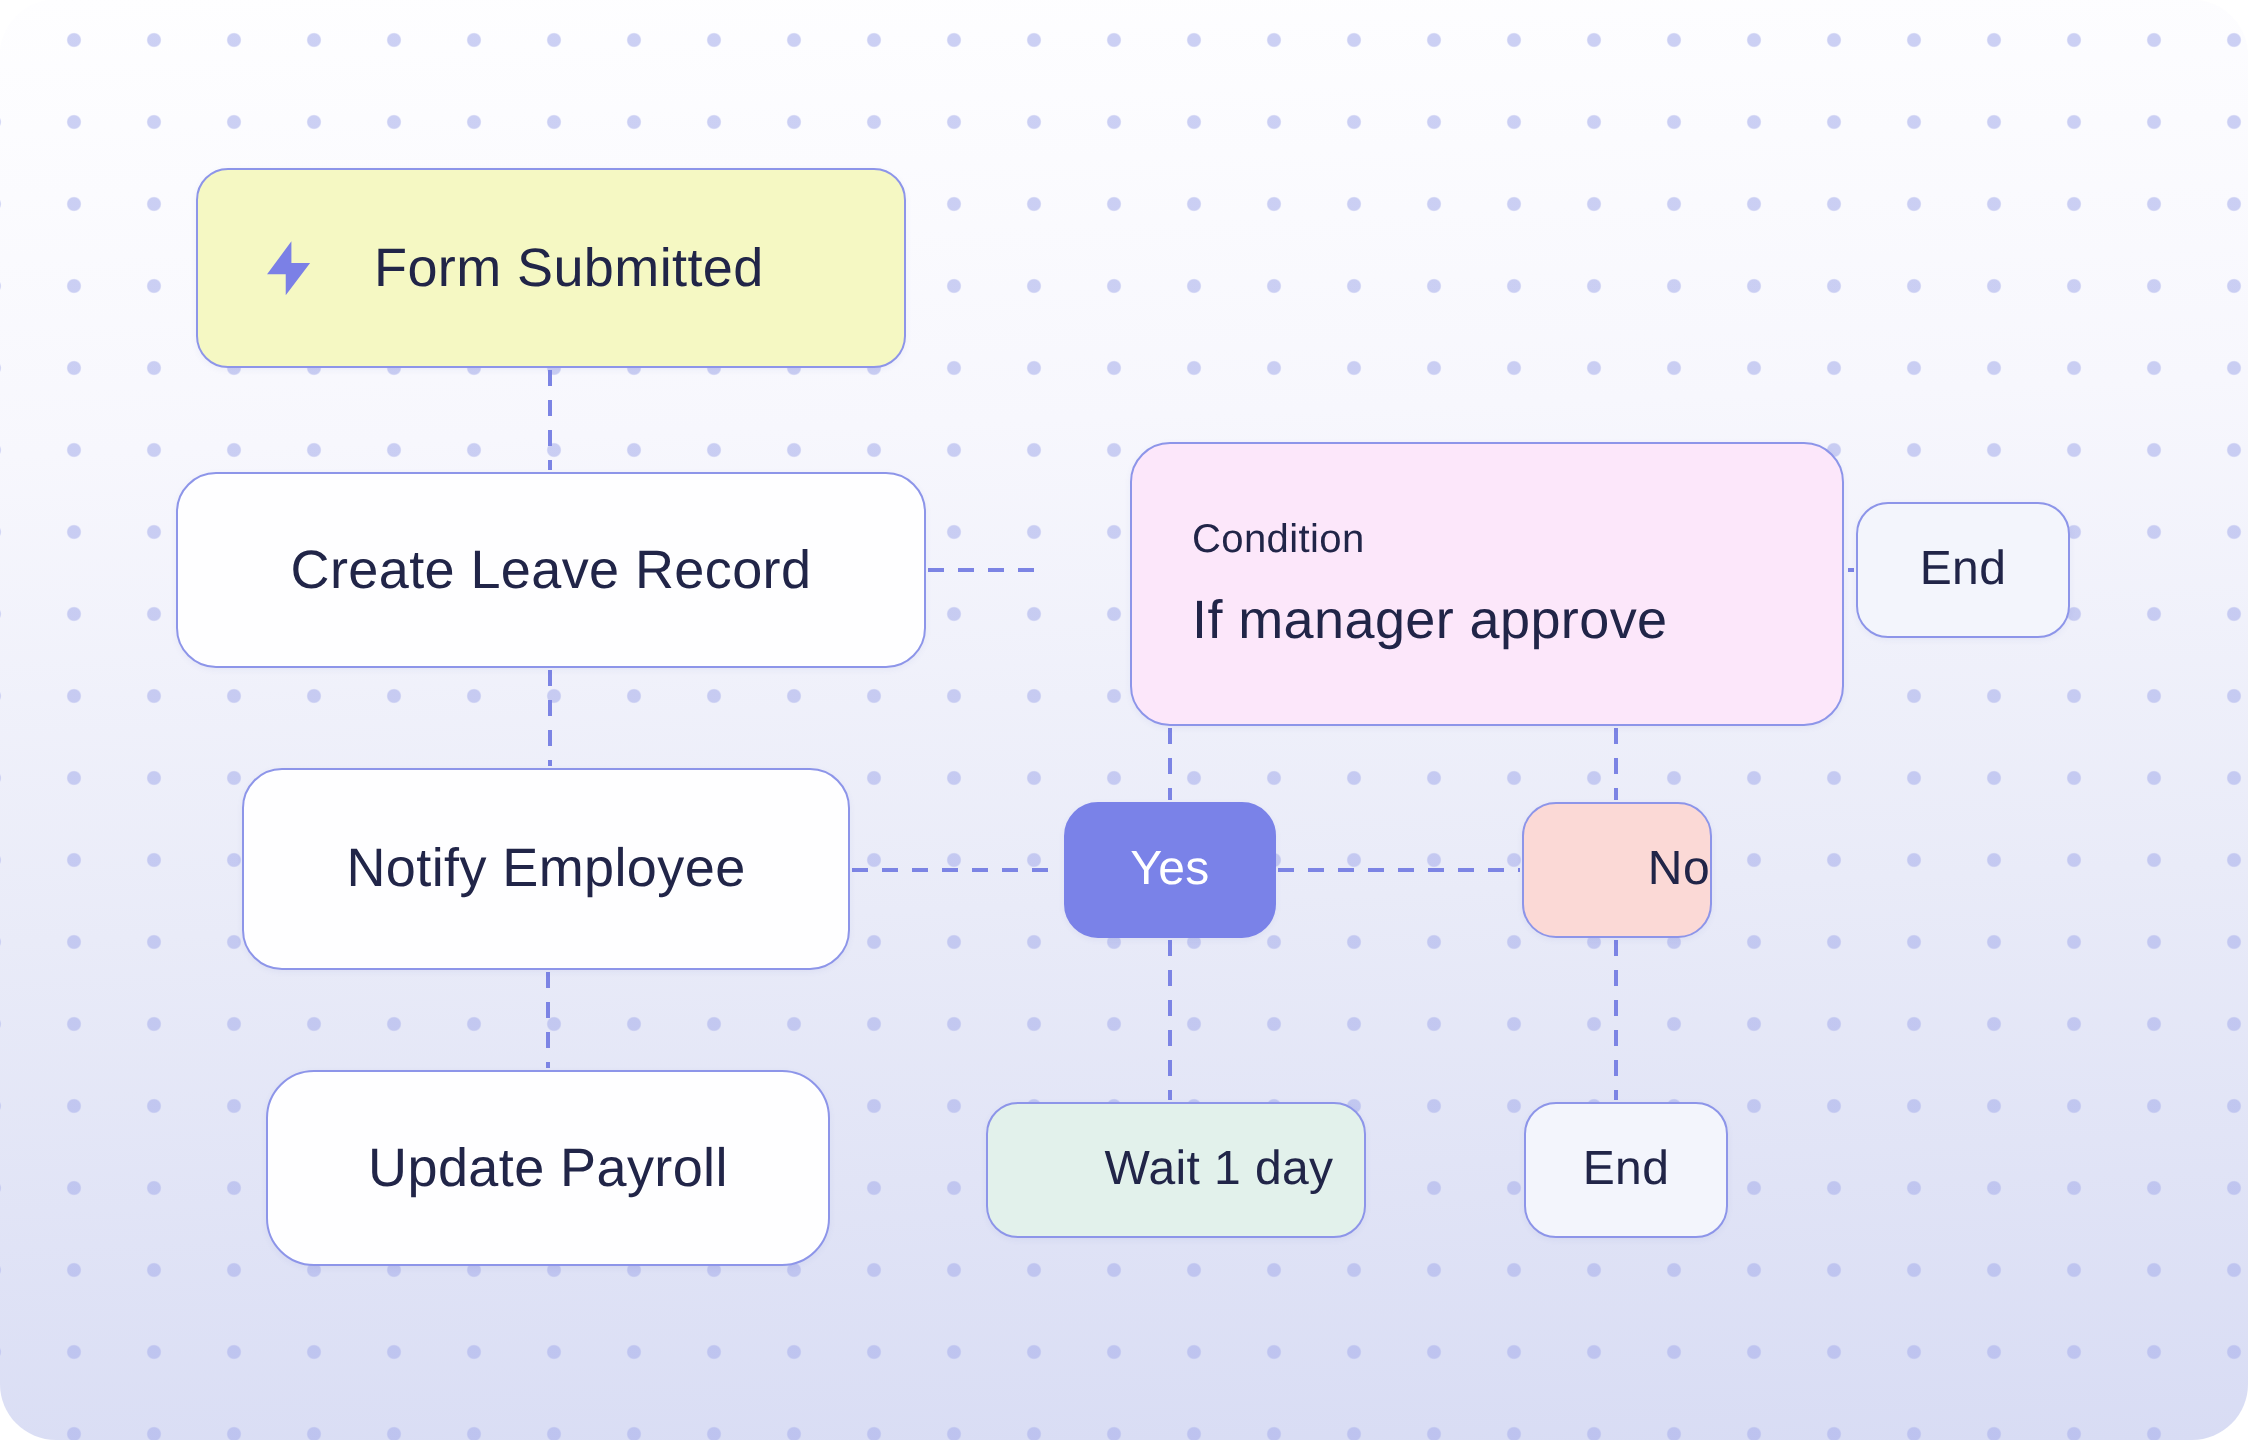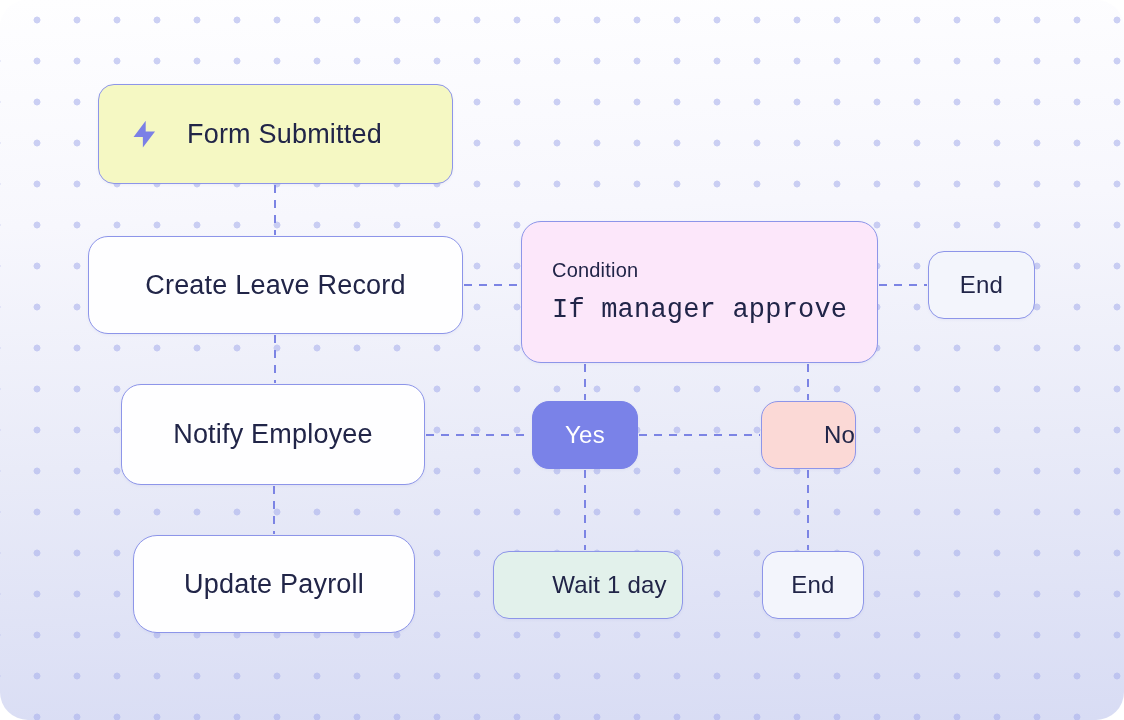--- a/index.html
+++ b/index.html
@@ -49,21 +49,21 @@
                   flex-direction: column; align-items: flex-start; justify-content: center; padding-left: 30px; gap: 13px; }
   .n-end-top    { left: 928px; top: 251px; width: 107px; height: 68px;  border-radius: 16px; background: #f3f5fc; font-size: 24px; }
   .n-notify     { left: 121px; top: 384px; width: 304px; height: 101px; border-radius: 20px; background: #fefeff; }
   .n-yes        { left: 532px; top: 401px; width: 106px; height: 68px;  border-radius: 17px; background: #7a82e8; border-color: #7a82e8; color: #ffffff; font-size: 24px; }
   .n-no         { left: 761px; top: 401px; width: 95px;  height: 68px;  border-radius: 17px; background: #fbd9d6; font-size: 24px; }
   .n-update     { left: 133px; top: 535px; width: 282px; height: 98px;  border-radius: 24px; background: #fefeff; }
   .n-wait       { left: 493px; top: 551px; width: 190px; height: 68px;  border-radius: 16px; background: #e2f1eb; font-size: 24px; padding-left: 43px; }
   .n-end-bottom { left: 762px; top: 551px; width: 102px; height: 68px;  border-radius: 16px; background: #f3f5fc; font-size: 24px; }
 
   .n-condition .kind  { font-size: 20px; font-weight: 400; }
-  .n-condition .label { font-size: 27px; font-family: Liberation Mono, monospace; }
+  .n-condition .label { font-size: 27px; }
 
   .icon-bolt { width: 34px; height: 34px; display: inline-flex; }
   .icon-bolt svg { width: 100%; height: 100%; }
 </style>
 </head>
 <body>
 
 <div class="canvas">
 
   <svg class="connectors">
@@ -86,21 +86,21 @@
           <path d="M13.2 10.2 V2.6 L4.6 14.2 h6.6 v7.4 l8.6-11.4 h-6.6z" fill="#7b80e6"></path>
         </svg>
     </span>
     <span class="label">Form Submitted</span>
   </div>
 
   <div class="node n-create" style="background: rgb(254, 254, 255);">
     <span class="label">Create Leave Record</span>
   </div>
 
-  <div class="node n-condition" style="background: rgb(252, 231, 250);">
+  <div class="node n-condition" style="background: rgb(252, 231, 250); margin-left: 44px;">
     <span class="kind">Condition</span>
     <span class="label">If manager approve</span>
   </div>
 
   <div class="node n-end-top" style="background: rgb(243, 245, 252);">
     <span class="label">End</span>
   </div>
 
   <div class="node n-notify" style="background: rgb(254, 254, 255);">
     <span class="label">Notify Employee</span>

